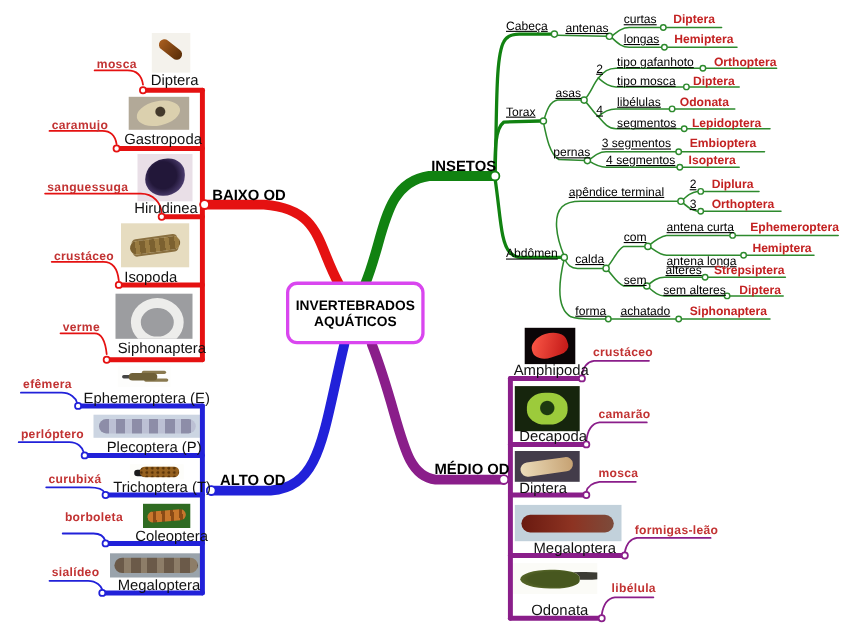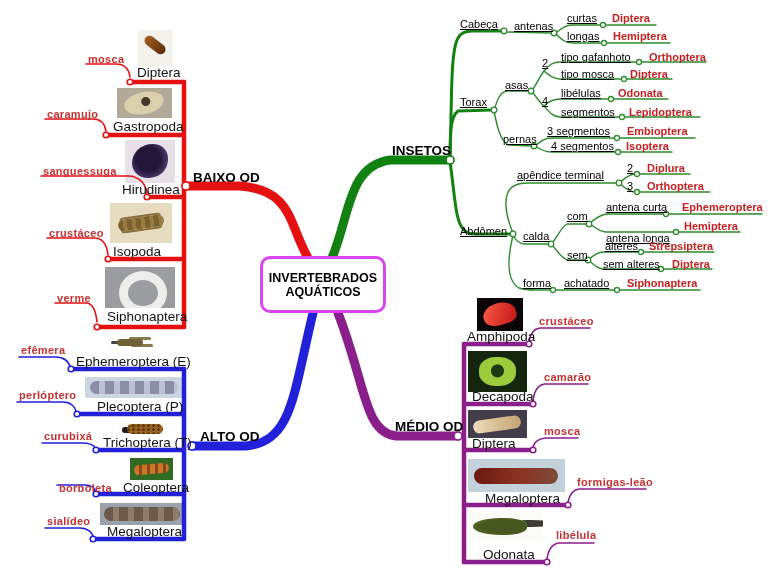--- a/index.html
+++ b/index.html
@@ -243,21 +243,21 @@
   <span class="L sp" style="left:113px;top:245px">Isopoda</span>
   <span class="L lf" style="left:57px;top:293px">verme</span>
   <span class="L sp" style="left:107px;top:310px">Siphonaptera</span>
 
   <span class="L lf" style="left:21px;top:345px">efêmera</span>
   <span class="L sp" style="left:76px;top:355px">Ephemeroptera (E)</span>
   <span class="L lf" style="left:19px;top:390px">perlóptero</span>
   <span class="L sp" style="left:97px;top:400px">Plecoptera (P)</span>
   <span class="L lf" style="left:44px;top:431px">curubixá</span>
   <span class="L sp" style="left:103px;top:436px">Trichoptera (T)</span>
-  <span class="L lf" style="left:59px;top:483px">borboleta</span>
+  <span class="L lf" style="left:59px;top:466px">borboleta</span>
   <span class="L sp" style="left:123px;top:481px">Coleoptera</span>
   <span class="L lf" style="left:47px;top:516px">sialídeo</span>
   <span class="L sp" style="left:107px;top:525px">Megaloptera</span>
 
   <span class="L sp" style="left:467px;top:330px">Amphipoda</span>
   <span class="L lf" style="left:539px;top:316px">crustáceo</span>
   <span class="L sp" style="left:472px;top:390px">Decapoda</span>
   <span class="L lf" style="left:544px;top:372px">camarão</span>
   <span class="L sp" style="left:472px;top:437px">Diptera</span>
   <span class="L lf" style="left:544px;top:426px">mosca</span>

